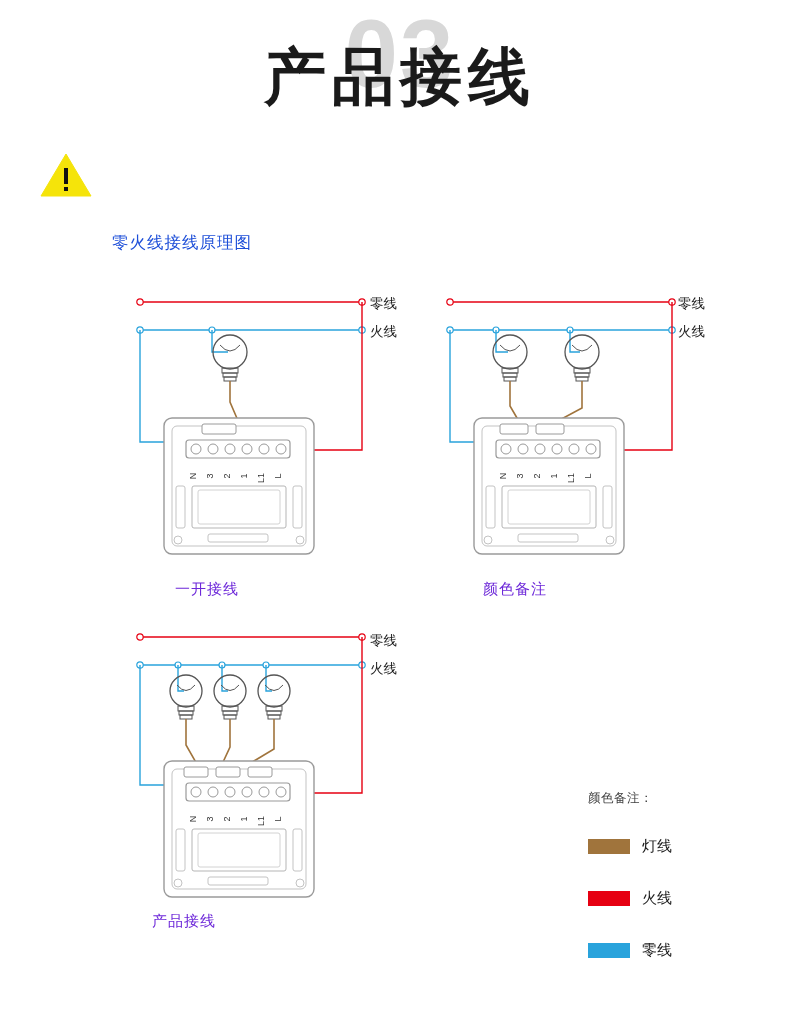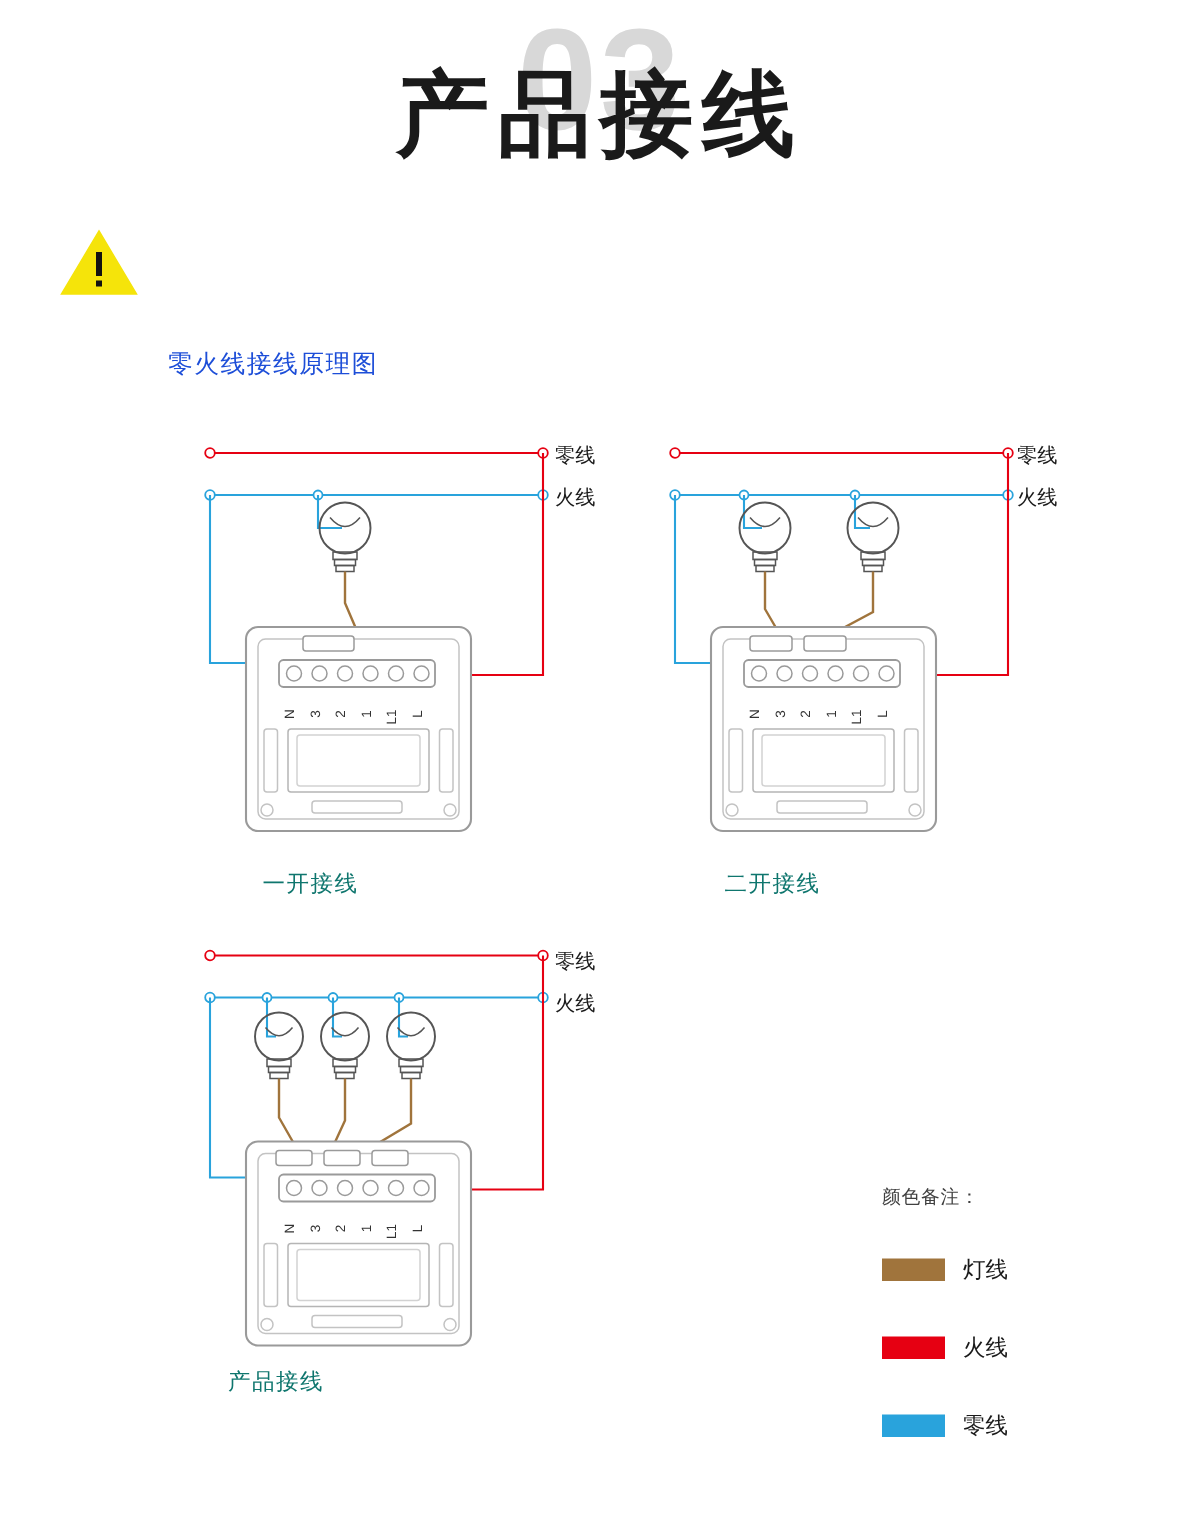--- a/index.html
+++ b/index.html
@@ -80,21 +80,21 @@
   }
 
   
   .diagram {
     position: absolute;
   }
   .diagram svg { display: block; }
   .caption {
     position: absolute;
     font-size: 15px;
-    color: #0f766e;
+    color: #6d28d9;
     letter-spacing: 1px;
     white-space: nowrap;
   }
   .wirelabel {
     position: absolute;
     font-size: 13.5px;
     color: #1a1a1a;
     white-space: nowrap;
   }
 
@@ -259,21 +259,21 @@
     <rect x="68" y="200" width="82" height="34" rx="2" fill="#fff" stroke="#d2d2d2" stroke-width="1"></rect>
     <rect x="46" y="196" width="9" height="42" rx="2" fill="#fff" stroke="#c3c3c3" stroke-width="1"></rect>
     <rect x="163" y="196" width="9" height="42" rx="2" fill="#fff" stroke="#c3c3c3" stroke-width="1"></rect>
     <rect x="78" y="244" width="60" height="8" rx="2" fill="#fff" stroke="#c3c3c3" stroke-width="1"></rect>
     <circle cx="48" cy="250" r="4" fill="none" stroke="#c3c3c3" stroke-width="1"></circle>
     <circle cx="170" cy="250" r="4" fill="none" stroke="#c3c3c3" stroke-width="1"></circle>
   </svg>
 </div>
 <div class="wirelabel" style="left:678px; top:295px;">零线</div>
 <div class="wirelabel" style="left:678px; top:323px;">火线</div>
-<div class="caption" style="left:483px; top:580px;">二开接线</div>
+<div class="caption" style="left:483px; top:580px;">颜色备注</div>
 
 <div class="diagram" style="left:130px; top:625px;">
   <svg width="300" height="285" viewBox="0 0 300 285">
     <line x1="10" y1="12" x2="232" y2="12" stroke="#e60012" stroke-width="1.4"></line>
     <line x1="10" y1="40" x2="232" y2="40" stroke="#29a3dc" stroke-width="1.4"></line>
     <circle cx="10" cy="12" r="3.2" fill="#fff" stroke="#e60012" stroke-width="1.2"></circle>
     <circle cx="232" cy="12" r="3.2" fill="#fff" stroke="#e60012" stroke-width="1.2"></circle>
     <circle cx="10" cy="40" r="3.2" fill="#fff" stroke="#29a3dc" stroke-width="1.2"></circle>
     <circle cx="232" cy="40" r="3.2" fill="#fff" stroke="#29a3dc" stroke-width="1.2"></circle>
 

